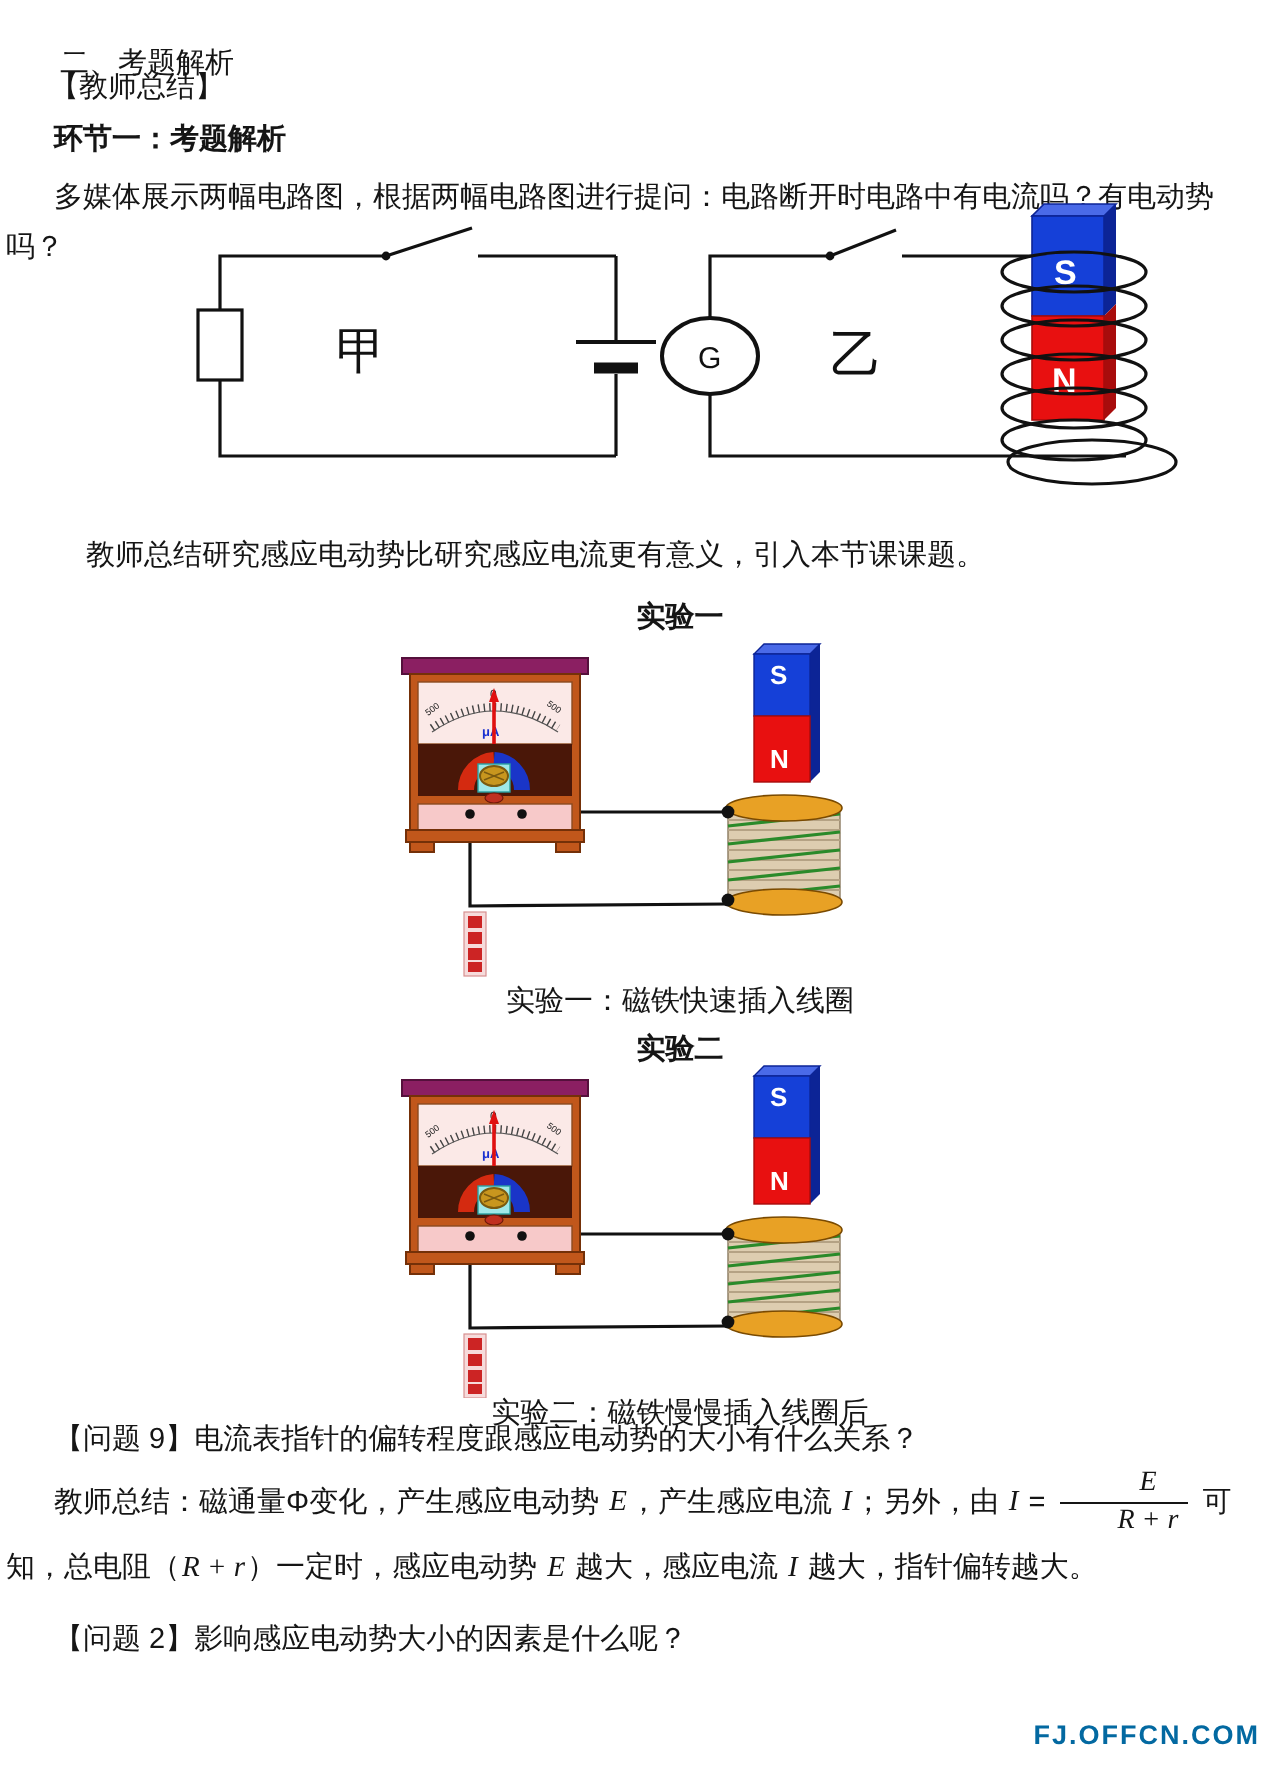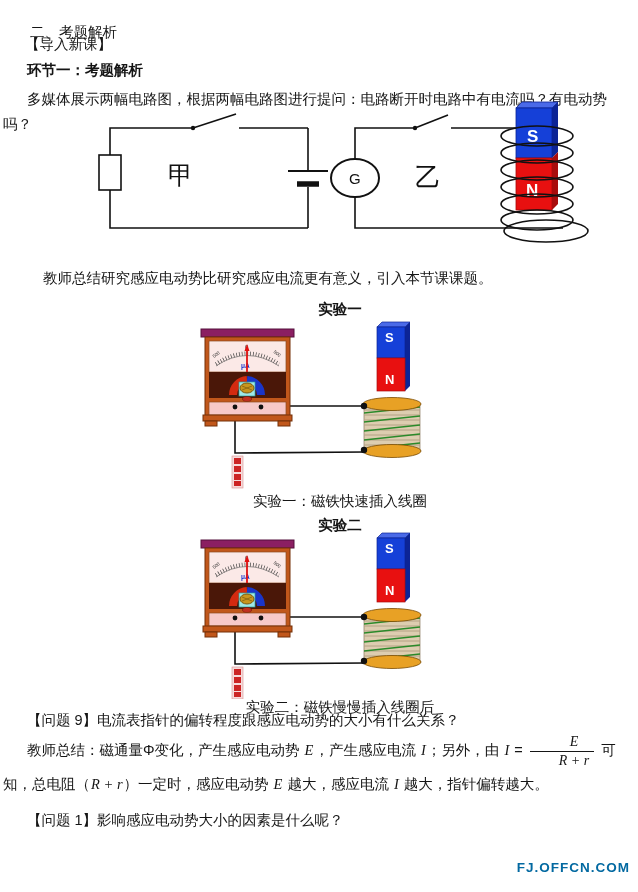--- a/index.html
+++ b/index.html
@@ -18,21 +18,21 @@
   .watermark{right:8px;top:860px;color:#0369a1;font-weight:bold;
              font-family:Liberation Sans, sans-serif;font-size:13.5px;letter-spacing:1px;}
   svg text{font-family:"Liberation Sans",sans-serif;}
 </style>
 </head>
 <body>
 
 <div class="page">
 
   <div class="abs txt" style="left:30px;top:20px;text-align:right;">二、考题解析</div>
-  <div class="abs txt" style="left:25px;top:32px;">【导入新课】</div>
+  <div class="abs txt" style="left:25px;top:32px;">【教师总结】</div>
   <div class="abs txt bold" style="left:27px;top:58px;">环节一：考题解析</div>
   <p class="abs txt para" style="top:87px;margin:0;">多媒体展示两幅电路图，根据两幅电路图进行提问：电路断开时电路中有电流吗？有电动势吗？</p>
 
   <svg class="abs" style="left:0;top:100px;" width="638" height="145" viewBox="0 0 638 145">
 
     <g stroke="#111" stroke-width="1.6" fill="none">
       <polyline points="110,55 110,28 193,28"></polyline>
       <circle cx="193" cy="28" r="2.2" fill="#111" stroke="none"></circle>
       <line x1="193" y1="28" x2="236" y2="14"></line>
       <line x1="239" y1="28" x2="308" y2="28"></line>
@@ -171,17 +171,17 @@
   <div class="abs txt bold center-wrap" style="top:513px;">实验二</div>
   <svg class="abs" style="left:195px;top:527px;" width="240" height="172" viewBox="0 0 240 172">
       <use href="#exp-fig"></use>
     </svg>
   <div class="abs txt center-wrap" style="top:695px;">实验二：磁铁慢慢插入线圈后</div>
 
   <p class="abs txt para" style="top:708px;margin:0;">【问题 9】电流表指针的偏转程度跟感应电动势的大小有什么关系？</p>
 
   <p class="abs txt para" style="top:734px;margin:0;line-height:30px;"><span>教师总结：磁通量Φ变化，产生感应电动势 </span><span class="mvar">E</span><span>，产生感应电流 </span><span class="mvar">I</span><span>；另外，由 </span><span class="mvar">I</span><span> = </span><span class="frac"><span class="num mvar">E</span><span class="den mvar">R + r</span></span><span> 可知，总电阻（</span><span class="mvar">R + r</span><span>）一定时，感应电动势 </span><span class="mvar">E</span><span> 越大，感应电流 </span><span class="mvar">I</span><span> 越大，指针偏转越大。</span></p>
 
-  <p class="abs txt para" style="top:808px;margin:0;">【问题 1】影响感应电动势大小的因素是什么呢？</p>
+  <p class="abs txt para" style="top:808px;margin:0;">【问题 2】影响感应电动势大小的因素是什么呢？</p>
 
 
   <div class="abs watermark">FJ.OFFCN.COM</div>
 </div>
 
 </body></html>

